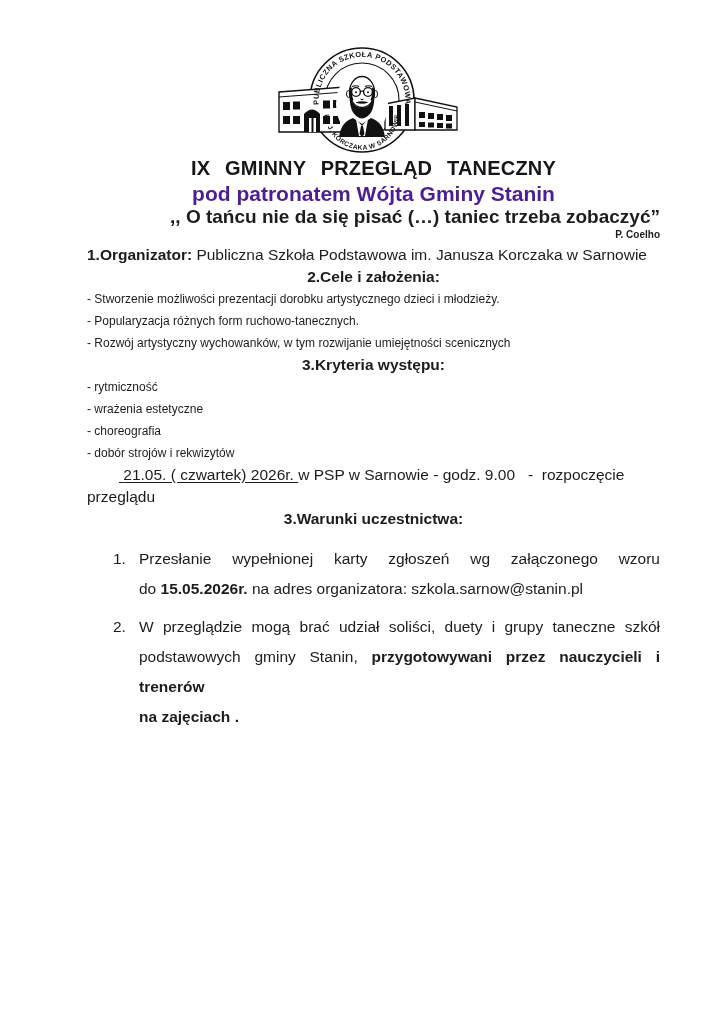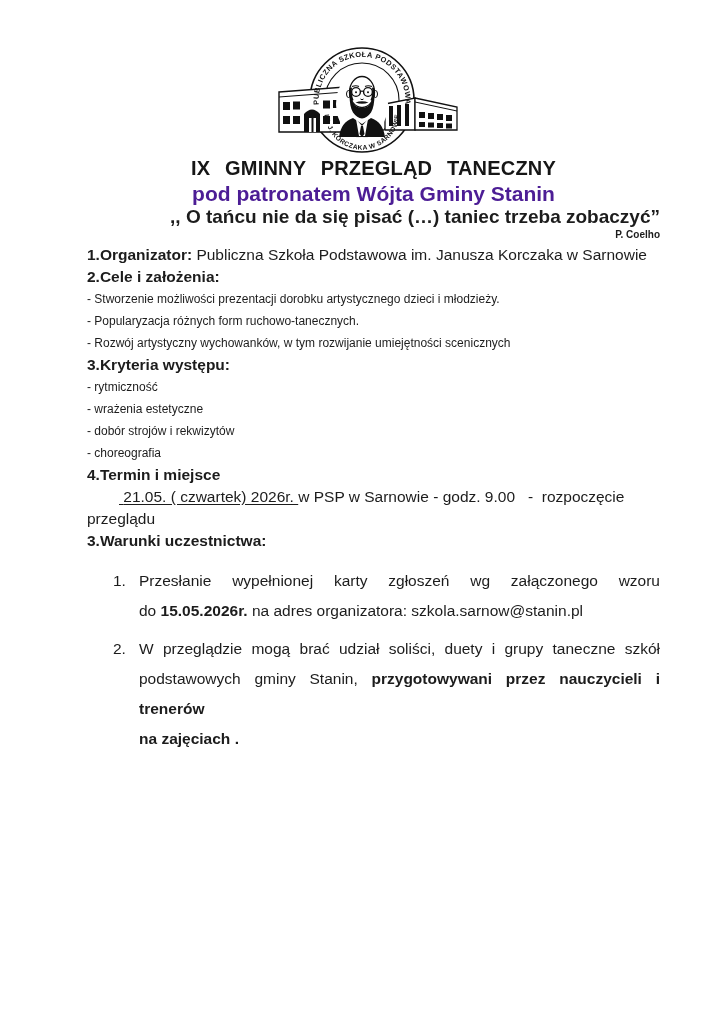--- a/index.html
+++ b/index.html
@@ -68,20 +68,21 @@
   .body-line {
     font-size: 15.5px;
     line-height: 22px;
   }
   .organizer { margin-top: 20px; }
   .bold { font-weight: bold; }
   .heading {
     font-size: 15.5px;
     line-height: 22px;
     font-weight: bold;
+    text-align: center;
   }
   .goals-heading    { margin-top: 13px; }
   .goals-list       { margin-top: 2px; }
   .criteria-heading { margin-top: 20px; }
   .criteria-list    { margin-top: 13px; }
   .dash-list div {
     font-size: 12px;
     line-height: 22px;
   }
   .schedule-heading { margin-top: 20px; }
@@ -208,25 +209,24 @@
     <div class="dash-list goals-list">
       <div>- Stworzenie możliwości prezentacji dorobku artystycznego dzieci i młodzieży.</div>
       <div>- Popularyzacja różnych form ruchowo-tanecznych.</div>
       <div>- Rozwój artystyczny wychowanków, w tym rozwijanie umiejętności scenicznych</div>
     </div>
 
     <div class="heading criteria-heading">3.Kryteria występu:</div>
     <div class="dash-list criteria-list">
       <div>- rytmiczność</div>
       <div>- wrażenia estetyczne</div>
+      <div>- choreografia</div>
       <div>- dobór strojów i rekwizytów</div>
-      <div>- choreografia</div>
-    </div>
-
-    <div class="heading schedule-heading">4.Termin i miejsce</div>
+    </div>
+
     <div class="schedule-line"><span class="underlined"> 21.05. ( czwartek) 2026r. </span><span>w PSP w Sarnowie - godz. 9.00   -  rozpoczęcie przeglądu</span></div>
 
     <div class="heading participation-heading">3.Warunki uczestnictwa:</div>
 
     <div class="num-row first">
       <span class="num-col">1.</span>
       <div class="num-text">
         <span class="jline">Przesłanie wypełnionej karty zgłoszeń wg załączonego wzoru</span>
         <span class="pline"><span>do </span><span class="bold">15.05.2026r.</span><span> na adres organizatora: </span><span>szkola.sarnow@stanin.pl</span></span>
       </div>

